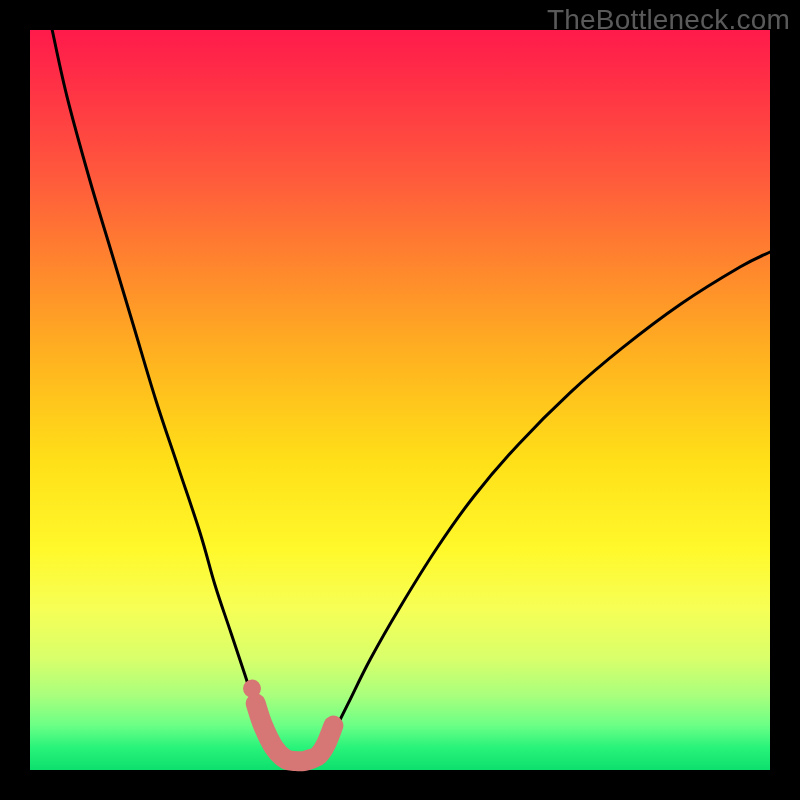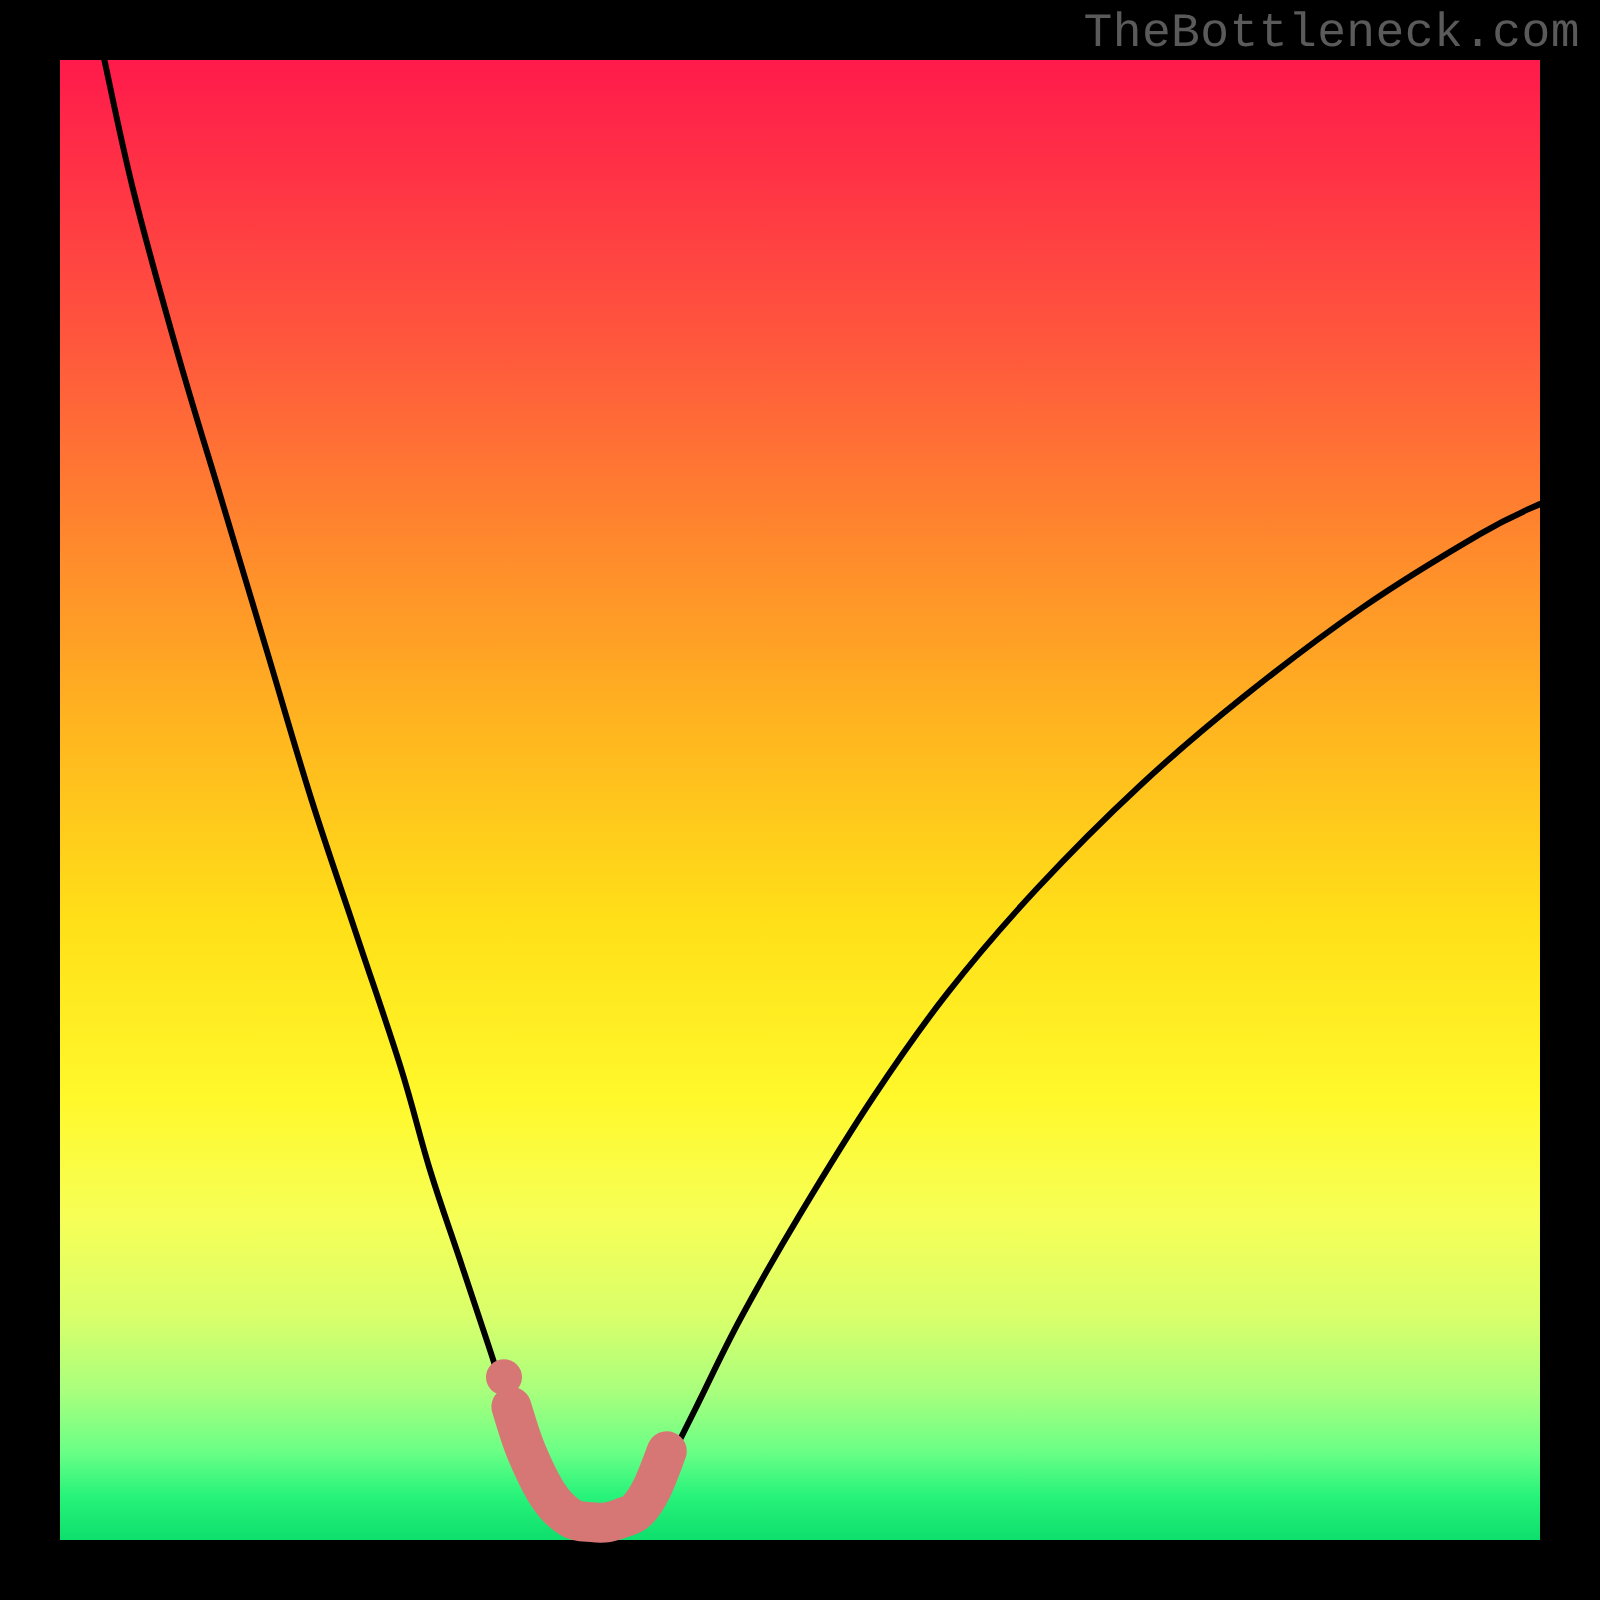--- a/index.html
+++ b/index.html
@@ -39,22 +39,22 @@
       #a8ff7d 90%,
       #6bff86 94%,
       #28f37a 97%,
       #0ddf6d 100%
     );
   }
   .watermark {
     position: absolute;
     top: 4px;
     right: 10px;
-    font-family: Liberation Mono, monospace;
-    font-size: 24px;
+    font-family: Liberation Sans, sans-serif;
+    font-size: 28px;
     color: #5a5a5a;
     letter-spacing: 0.2px;
     user-select: none;
   }
   svg.curve {
     position: absolute;
     left: 0;
     top: 0;
     width: 740px;
     height: 740px;

